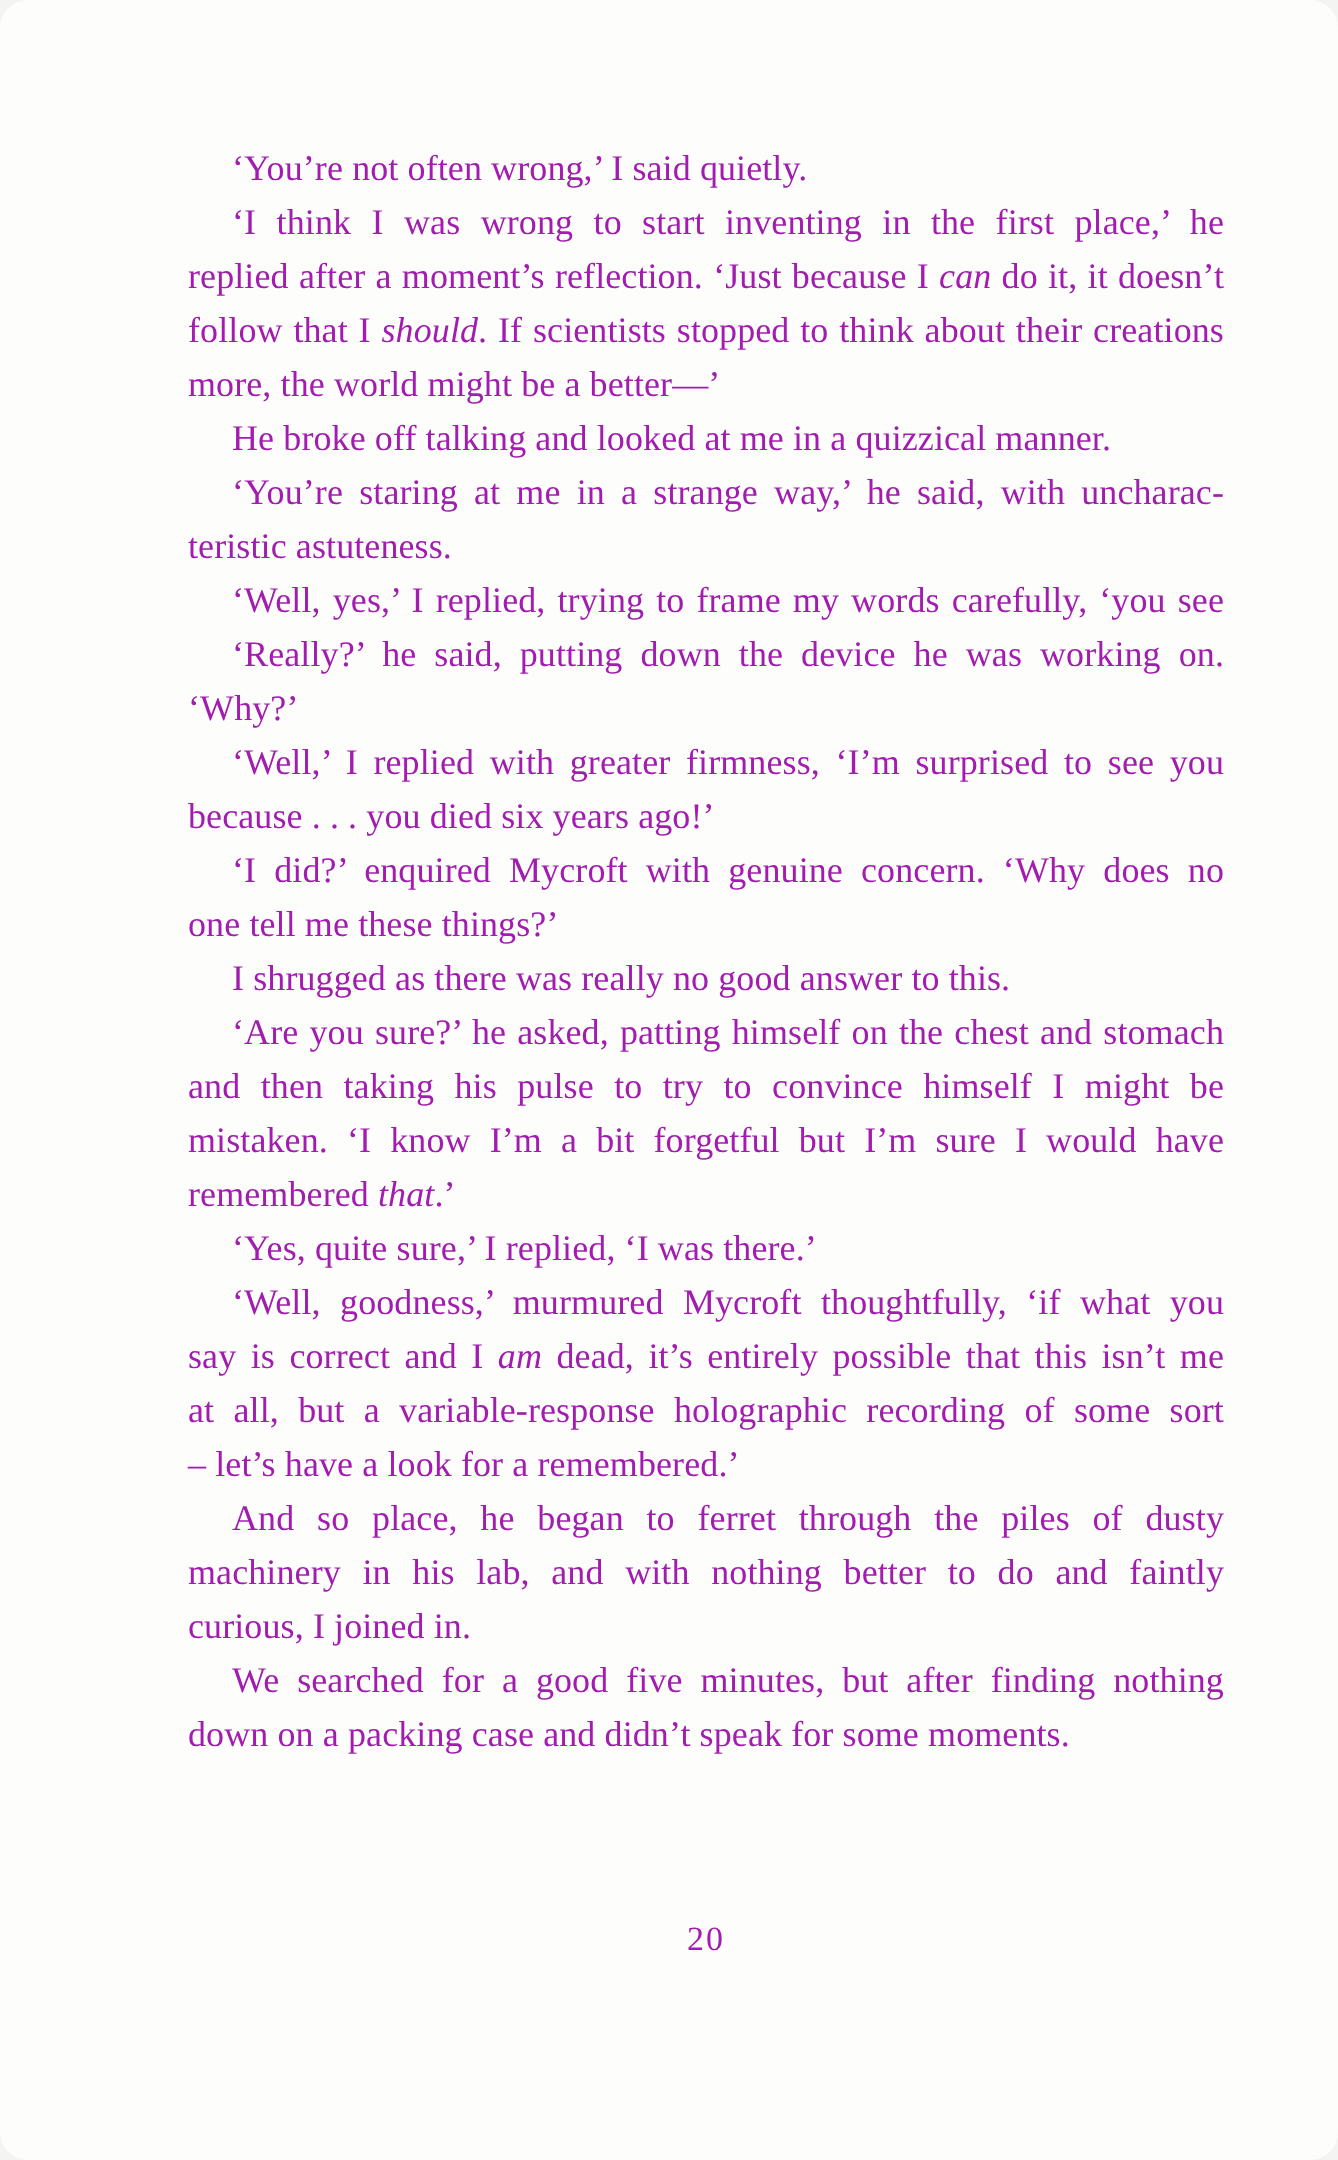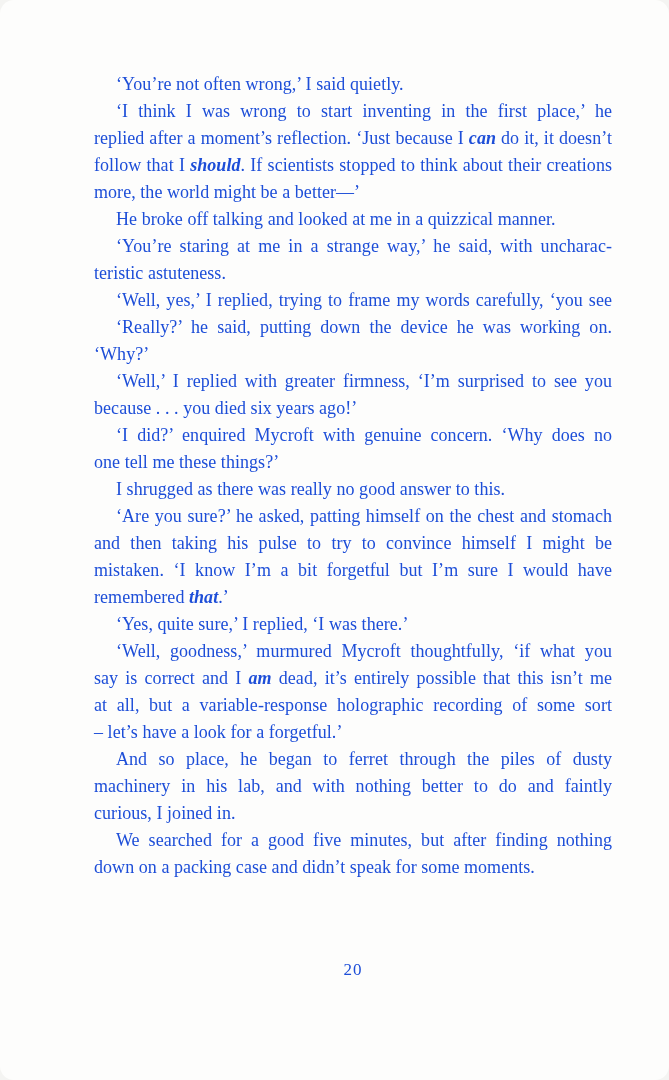--- a/index.html
+++ b/index.html
@@ -5,40 +5,40 @@
   html, body { margin: 0; padding: 0; }
   body {
     width: 669px; height: 1080px;
     background: #f4f4f2;
     font-family: "Liberation Serif", "DejaVu Serif", serif;
   }
   .book-page {
     position: relative;
     width: 669px; height: 1080px;
     background: #fdfdfc;
-    color: #1d4ed8;
+    color: #a21caf;
     overflow: hidden;
     border-radius: 14px;
   }
   .page-text {
     position: absolute;
     left: 94px; top: 71px;
     width: 518px;
     font-size: 18px;
     line-height: 27px;
     letter-spacing: 0.05px;
   }
   .line {
     text-align: justify;
     text-align-last: justify;
     white-space: normal;
   }
   .line.end { text-align-last: left; }
   .line.indent { text-indent: 22px; }
-  .it { font-style: italic; font-weight: bold; }
+  .it { font-style: italic; }
   .folio {
     position: absolute;
     left: 94px; top: 960px;
     width: 518px;
     text-align: center;
     font-size: 17px;
     letter-spacing: 1px;
   }
 </style>
 </head>
@@ -63,21 +63,21 @@
       <div class="line end"><span>one tell me these things?’</span></div>
       <div class="line indent end"><span>I shrugged as there was really no good answer to this.</span></div>
       <div class="line indent"><span>‘Are you sure?’ he asked, patting himself on the chest and stomach</span></div>
       <div class="line"><span>and then taking his pulse to try to convince himself I might be</span></div>
       <div class="line"><span>mistaken. ‘I know I’m a bit forgetful but I’m sure I would have</span></div>
       <div class="line end"><span>remembered </span><span class="it">that</span><span>.’</span></div>
       <div class="line indent end"><span>‘Yes, quite sure,’ I replied, ‘I was there.’</span></div>
       <div class="line indent"><span>‘Well, goodness,’ murmured Mycroft thoughtfully, ‘if what you</span></div>
       <div class="line"><span>say is correct and I </span><span class="it">am</span><span> dead, it’s entirely possible that this isn’t me</span></div>
       <div class="line"><span>at all, but a variable-response holographic recording of some sort</span></div>
-      <div class="line end"><span>– let’s have a look for a forgetful.’</span></div>
+      <div class="line end"><span>– let’s have a look for a remembered.’</span></div>
       <div class="line indent"><span>And so place, he began to ferret through the piles of dusty</span></div>
       <div class="line"><span>machinery in his lab, and with nothing better to do and faintly</span></div>
       <div class="line end"><span>curious, I joined in.</span></div>
       <div class="line indent"><span>We searched for a good five minutes, but after finding nothing</span></div>
       <div class="line end"><span>down on a packing case and didn’t speak for some moments.</span></div>
     </div>
   <div class="folio">20</div>
 </div>
 
 </body></html>

